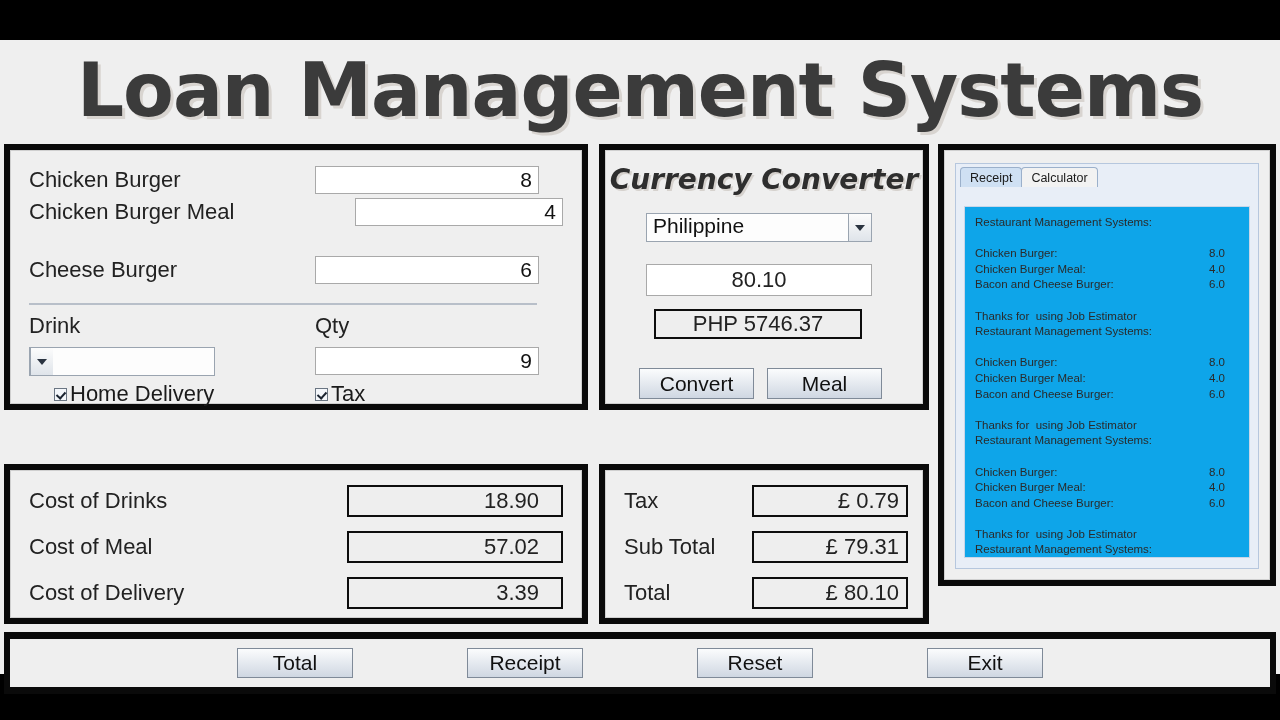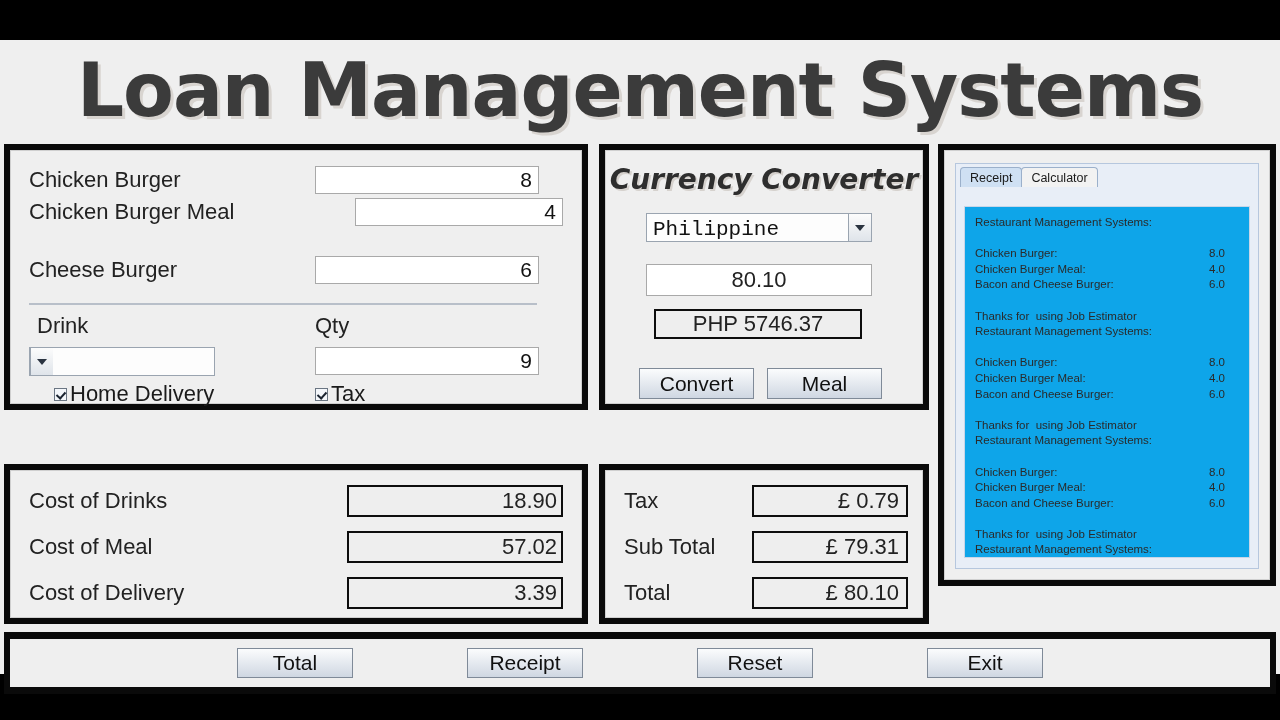--- a/index.html
+++ b/index.html
@@ -186,22 +186,21 @@
   #combo-currency {
     position: absolute;
     left: 40px;
     top: 62px;
     width: 226px;
     height: 29px;
     box-sizing: border-box;
     background: #fdfdfd;
     border: 1px solid #9aa4b0;
     display: flex;
-    align-items: flex-end;
-    font-family: Liberation Mono, monospace;
+    align-items: flex-start;
   }
   #combo-currency .cb-text {
     flex: 1;
     font-size: 21px;
     color: #111;
     padding-left: 6px;
     white-space: nowrap;
     overflow: hidden;
   }
   #amount-input {
@@ -320,21 +319,21 @@
   }
   .txt-black {
     box-sizing: border-box;
     width: 224px;
     height: 32px;
     background: #eeeeee;
     border: 2px solid #0d0d0d;
     font-size: 22px;
     color: #222;
     text-align: right;
-    padding: 0 4px 1px 4px;
+    padding: 0 22px 1px 4px;
     line-height: 27px;
   }
 
   
   #totals-panel { left: 599px; top: 424px; width: 330px; height: 160px; }
   .tot-row {
     position: absolute;
     left: 18px; right: 14px;
     height: 32px;
     display: flex;
@@ -406,21 +405,21 @@
           <div class="txt-white">4</div>
         </div>
 
         <div class="order-row" style="top:104px;">
           <span class="order-label">Cheese Burger</span>
           <div class="txt-white">6</div>
         </div>
 
         <div id="divider"></div>
 
-        <div class="col-head" style="left:26px; top:162px;text-align:right;">Drink</div>
+        <div class="col-head" style="left:18px; top:162px;text-align:right;">Drink</div>
         <div class="col-head" style="left:304px; top:162px;">Qty</div>
 
         <div id="combo-drink">
           <span class="cb-arrow-box">
               <span class="tri-down"></span>
             </span>
         </div>
 
         <div class="txt-white" style="position:absolute; left:304px; top:196px;">9</div>
 

